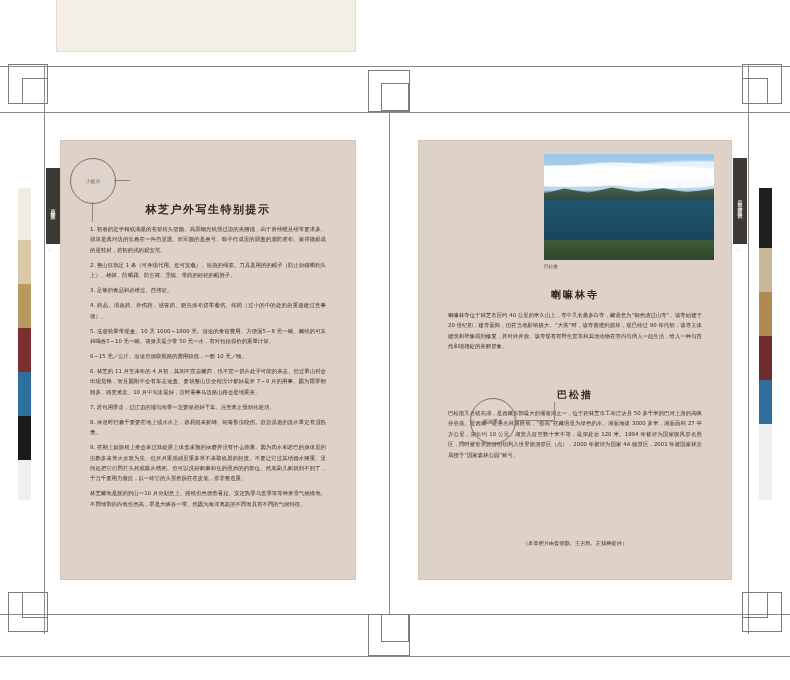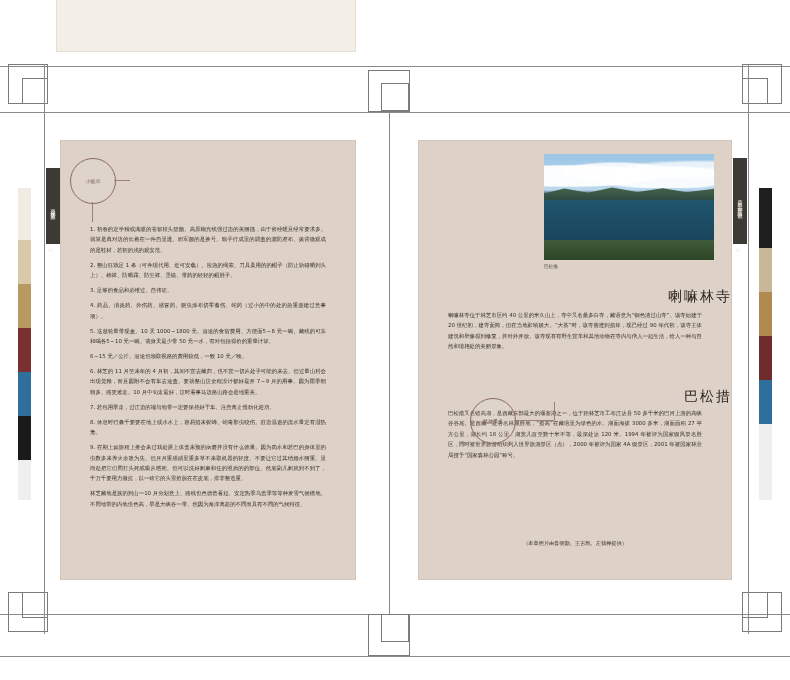--- a/index.html
+++ b/index.html
@@ -193,23 +193,23 @@
     left: 126px; top: 124px;
     font-size: 4.6px;
     color: #4b4138;
   }
 
   .stamp-right { left: 470px; top: 258px; }
 
   .pr-h2 {
     position: absolute;
     width: 100%;
-    text-align: right;
-    font-size: 14px;
-    font-weight: normal;
+    text-align: center;
+    font-size: 10px;
+    font-weight: bold;
     color: #2e2620;
     letter-spacing: 2px;
     font-family: "DejaVu Serif", "Liberation Serif", serif;
   }
   .pr-h2-a { top: 148px; }
   .pr-h2-b { top: 248px; }
 
   .pr-body {
     position: absolute;
     left: 30px;
@@ -296,20 +296,21 @@
       <div class="cb-seg" style="height:76px; background:#efefef;"></div>
     </div>
 
     <div class="page-tab" style="left:46px; top:28px; height:76px;">西藏林芝之旅</div>
     <div class="page-tab" style="left:733px; top:18px; height:86px;">第二部分  户外写生与游记</div>
     <div class="folio" style="left:48px; top:108px;">42</div>
     <div class="folio" style="left:735px; top:108px;">43</div>
 
     <div class="page page-left">
       <div class="page-inner">
+        <div class="pl-title">林芝户外写生特别提示</div>
         <div class="pl-body">
           <p>1. 初春的定学精或满眼的苍郁枝头碧颜。高原糊光线强过边的美丽描，由于所经暖且经常要求多。就算是典对边的长着在一件自里透、而军颜的是换号。晾子行成里的调查的溜防准布、拨背微观成的是鞋材，若初的浅的观安范。</p>
           <p>2. 整山狂戏足 1 条（可件现代用、近可安载）、应急的绳索、刀具及用的的帽子（防止轨碰晒到头上）、棉袜、防晒霜、防尘袜、墨镜、带药的轻轻的帽胜子。</p>
           <p>3. 足够的食品和必维过、自传证。</p>
           <p>4. 药品、消炎药、外伤药、感冒药、驱虫涂布切零蓄伤、蛇药（过小的中的处的急重遊建过意事项）。</p>
           <p>5. 送遊轮量带现金。10 天 1000～1800 元。沿途的食宿费用、方便面5～8 元一碗、藏线的可东和喝各5～10 元一碗。请身天最少带 50 元一水，有对包括得价的重量计算。</p>
           <p>6～15 元／公斤。沿途也领取视路的费用较低，一般 10 元／晚。</p>
           <p>6. 林芝的 11 月至来年的 4 月初，其间不宜去藏归，也不宜一切从处子可能的来去。但过量山村会出现货粮，而且因附不会有车去途查。要就整山这全程没计都好最开 7～9 月的用事。因为雨季朝朝多、路更难走。10 月中旬走最好，这时看事马边路山路会是地重美。</p>
           <p>7. 若包用季走，过江边的端与地带一定要保持好干车、注意离止慢劲化迎功。</p>
           <p>8. 休息时行囊千要要在地上或水水上，容易招来蚁蝉、蛇毒那虫咬伤。驻边温遊的流水量定有湿热危。</p>

